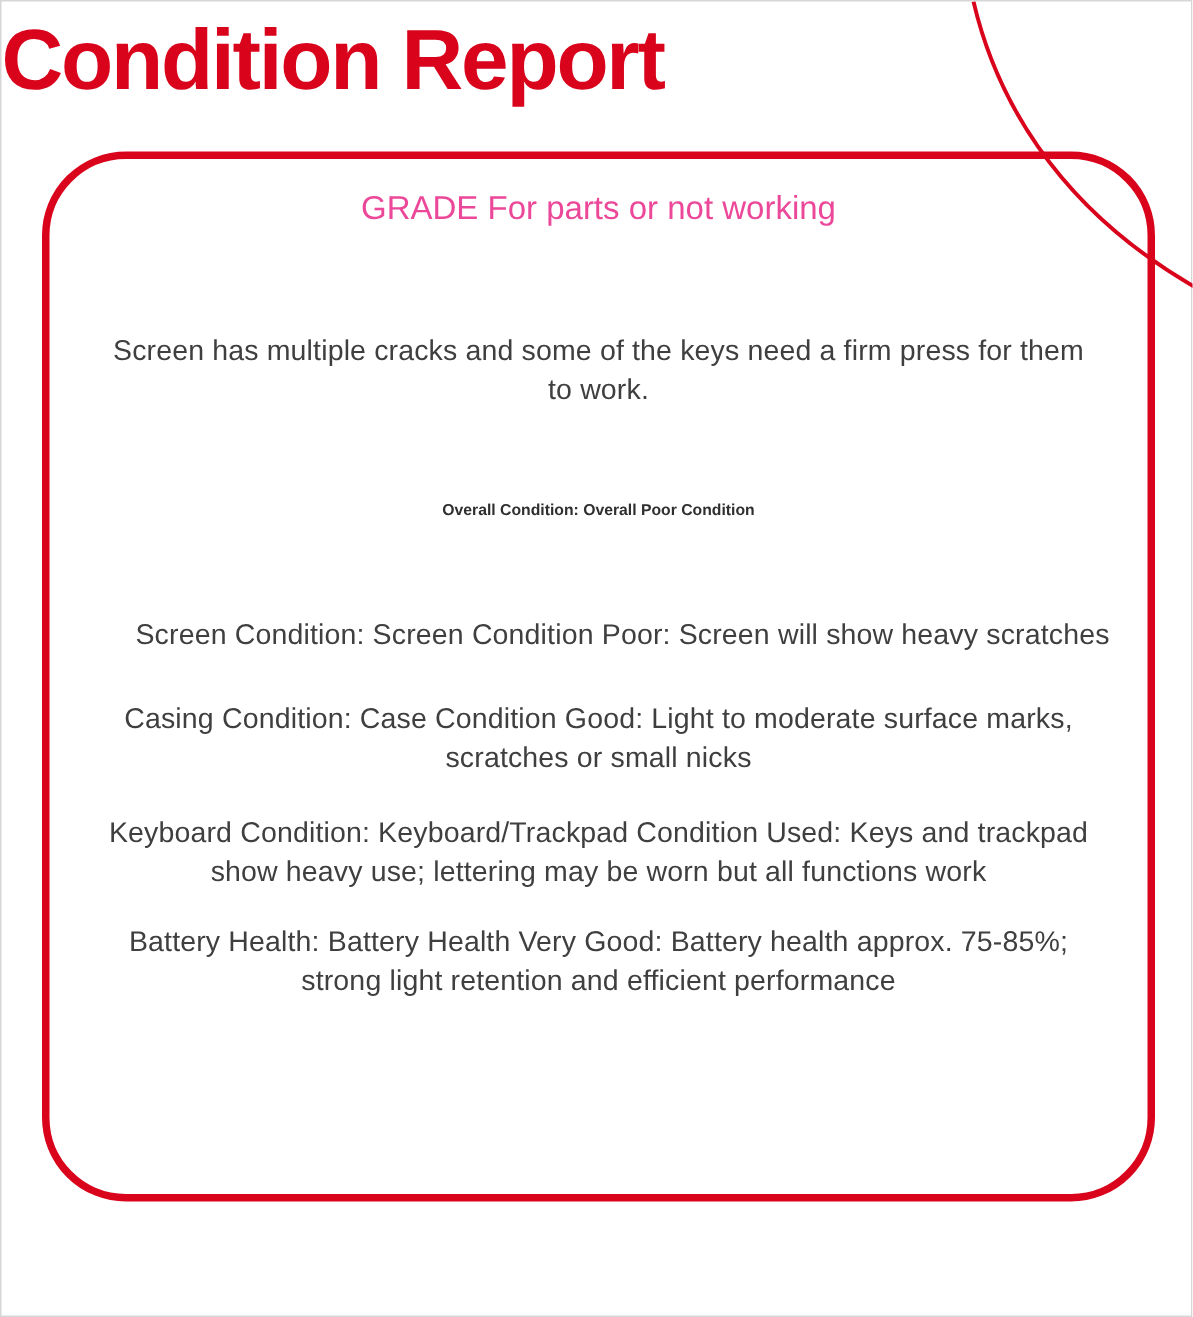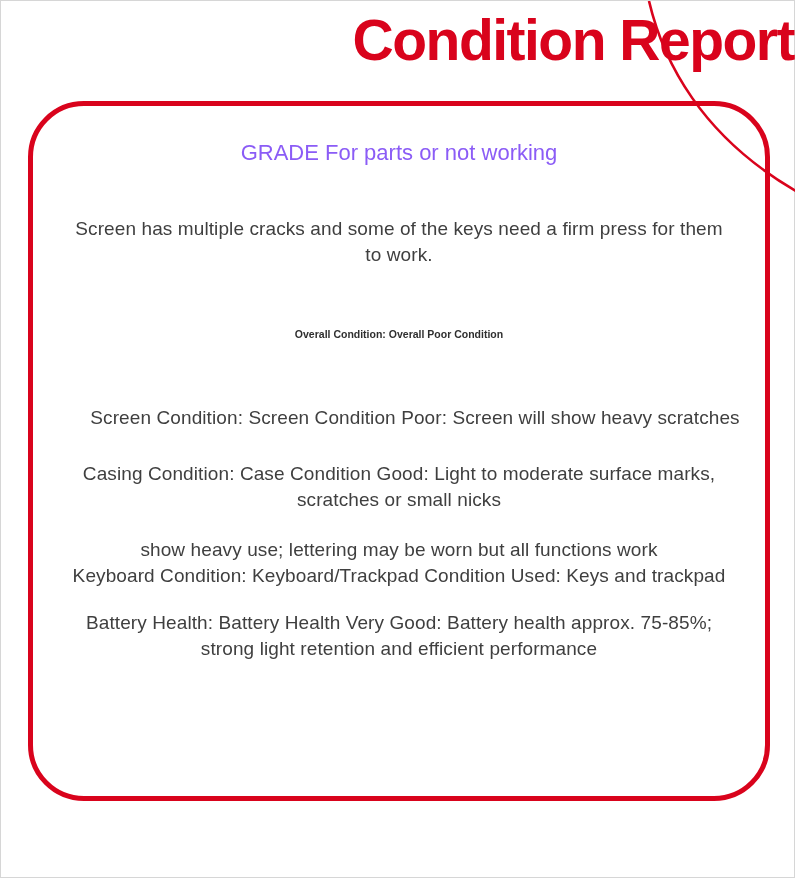--- a/index.html
+++ b/index.html
@@ -16,21 +16,21 @@
     overflow:hidden;
   }
   .page{
     position:absolute;inset:0;
     background:#fff;
     border:1px solid var(--page-border);
   }
   .title{
     position:absolute;
     top:2px;left:0;right:0;
-    text-align:right;
+    text-align:left;
     font-size:57px;
     line-height:74px;
     font-weight:bold;
     letter-spacing:-1.5px;
     color:var(--accent);
     white-space:nowrap;
   }
   .swoosh{
     position:absolute;
     top:0;left:0;
@@ -42,31 +42,31 @@
     left:27px;top:100px;
     width:742px;height:700px;
     border:5px solid var(--accent);
     border-radius:56px;
     background:#fff;
     text-align:center;
     color:var(--text);
     z-index:1;
   }
   .grade-heading{
-    margin-top:32px;
+    margin-top:18px;
     font-size:22px;
     line-height:30px;
-    color:#8b5cf6;
+    color:#ec4899;
   }
   .body-line{
     font-size:19px;
     line-height:26px;
     letter-spacing:0.1px;
   }
-  .intro-block{margin-top:48px;}
+  .intro-block{margin-top:68px;}
   .overall-note{
     margin-top:59px;
     font-size:10.5px;
     font-weight:bold;
     line-height:14px;
     color:#2f2f2f;
   }
   .cond-block-screen{margin-top:64px;margin-left:32px;}
   .cond-block-casing{margin-top:30px;}
   .cond-block-keyboard{margin-top:24px;}
@@ -97,22 +97,22 @@
     <div class="cond-block-screen">
       <div class="body-line">Screen Condition: Screen Condition Poor: Screen will show heavy scratches</div>
     </div>
 
     <div class="cond-block-casing">
       <div class="body-line">Casing Condition: Case Condition Good: Light to moderate surface marks,</div>
       <div class="body-line">scratches or small nicks</div>
     </div>
 
     <div class="cond-block-keyboard">
+      <div class="body-line">Keyboard Condition: Keyboard/Trackpad Condition Used: Keys and trackpad</div>
       <div class="body-line">show heavy use; lettering may be worn but all functions work</div>
-      <div class="body-line">Keyboard Condition: Keyboard/Trackpad Condition Used: Keys and trackpad</div>
     </div>
 
     <div class="cond-block-battery">
       <div class="body-line">Battery Health: Battery Health Very Good: Battery health approx. 75-85%;</div>
       <div class="body-line">strong light retention and efficient performance</div>
     </div>
 
   </div>
 </div>
 

